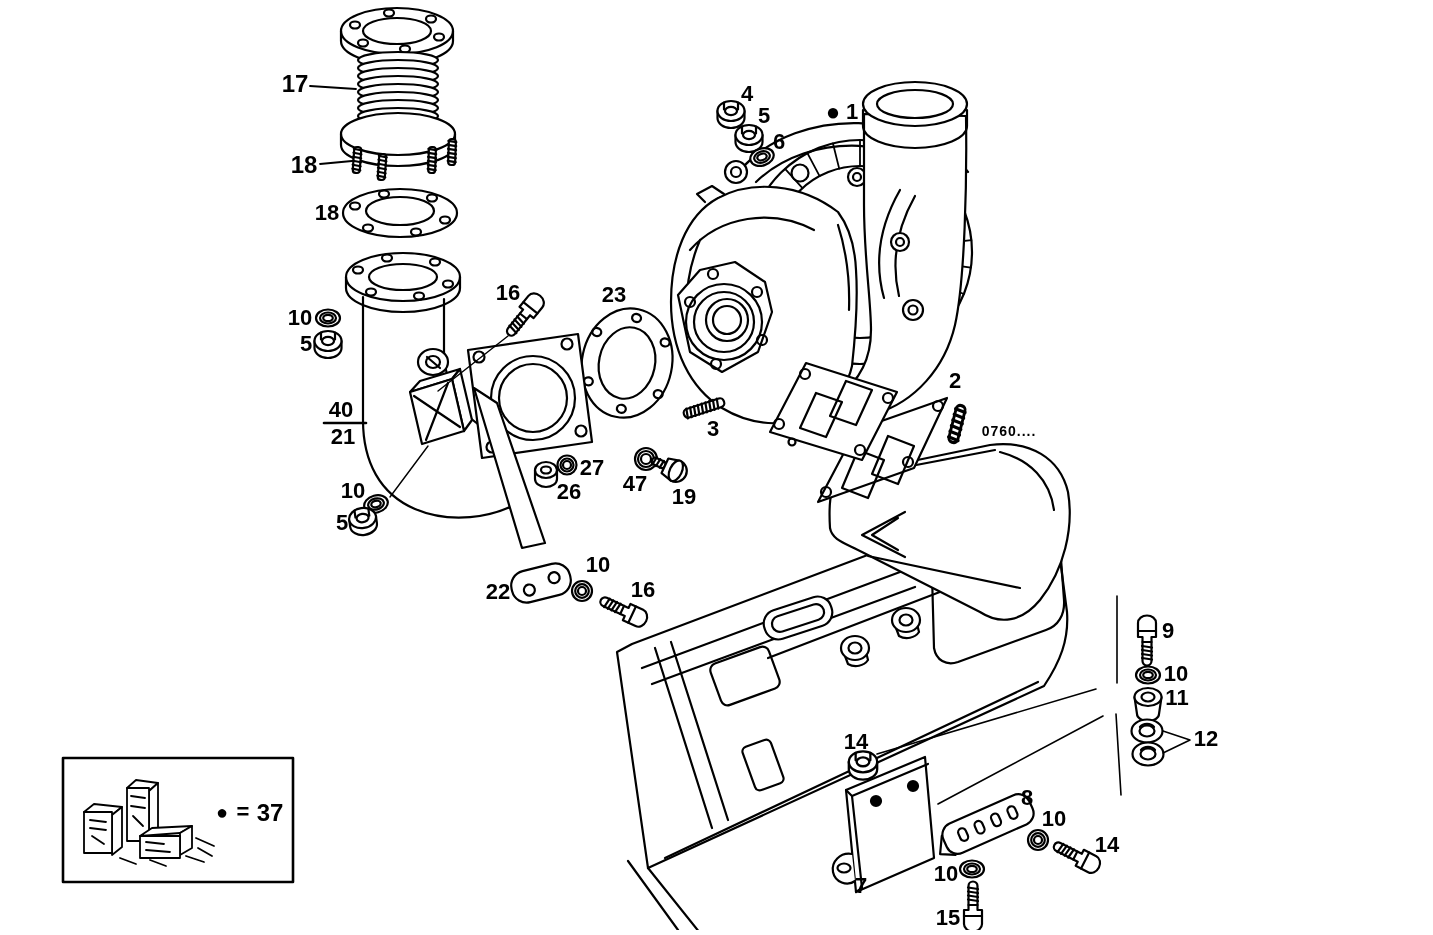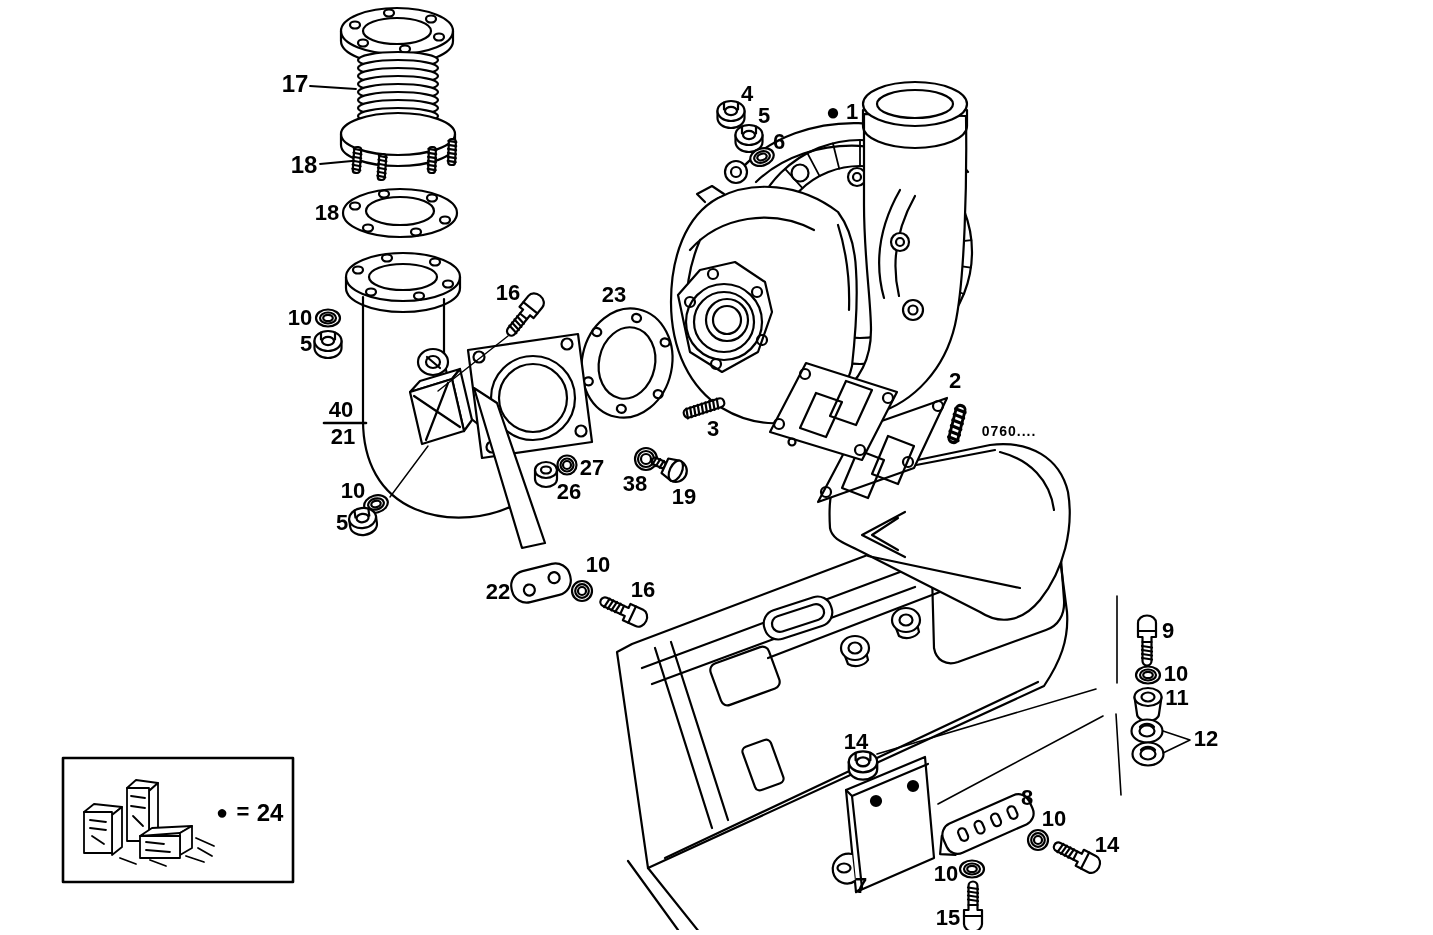--- a/index.html
+++ b/index.html
@@ -381,36 +381,36 @@
 <div class="lbl" style="left:779px;top:142px">6</div>
 <div class="lbl bullet" style="left:833px;top:112px">●</div>
 <div class="lbl" style="left:852px;top:112px">1</div>
 <div class="lbl" style="left:955px;top:381px">2</div>
 <div class="lbl note" style="left:1009px;top:431px">0760....</div>
 <div class="lbl" style="left:713px;top:429px">3</div>
 <div class="lbl" style="left:341px;top:410px">40</div>
 <div class="lbl" style="left:343px;top:437px">21</div>
 <div class="lbl" style="left:592px;top:468px">27</div>
 <div class="lbl" style="left:569px;top:492px">26</div>
-<div class="lbl" style="left:635px;top:484px">38</div>
+<div class="lbl" style="left:635px;top:484px">47</div>
 <div class="lbl" style="left:684px;top:497px">19</div>
 <div class="lbl" style="left:353px;top:491px">10</div>
 <div class="lbl" style="left:342px;top:523px">5</div>
 <div class="lbl" style="left:498px;top:592px">22</div>
 <div class="lbl" style="left:598px;top:565px">10</div>
 <div class="lbl" style="left:643px;top:590px">16</div>
 <div class="lbl" style="left:1168px;top:631px">9</div>
 <div class="lbl" style="left:1176px;top:674px">10</div>
 <div class="lbl" style="left:1177px;top:698px">11</div>
 <div class="lbl" style="left:1206px;top:739px">12</div>
 <div class="lbl" style="left:856px;top:742px">14</div>
 <div class="lbl" style="left:861px;top:886px">7</div>
 <div class="lbl" style="left:1027px;top:798px">8</div>
 <div class="lbl" style="left:1054px;top:819px">10</div>
 <div class="lbl" style="left:1107px;top:845px">14</div>
 <div class="lbl" style="left:946px;top:874px">10</div>
 <div class="lbl" style="left:948px;top:918px">15</div>
 
 <div class="lbl" style="left:222px;top:812px;font-size:20px">●</div>
 <div class="lbl" style="left:243px;top:812px">=</div>
-<div class="lbl big" style="left:270px;top:813px">24</div>
+<div class="lbl big" style="left:270px;top:813px">37</div>
 
 </div>
 
 </body></html>

